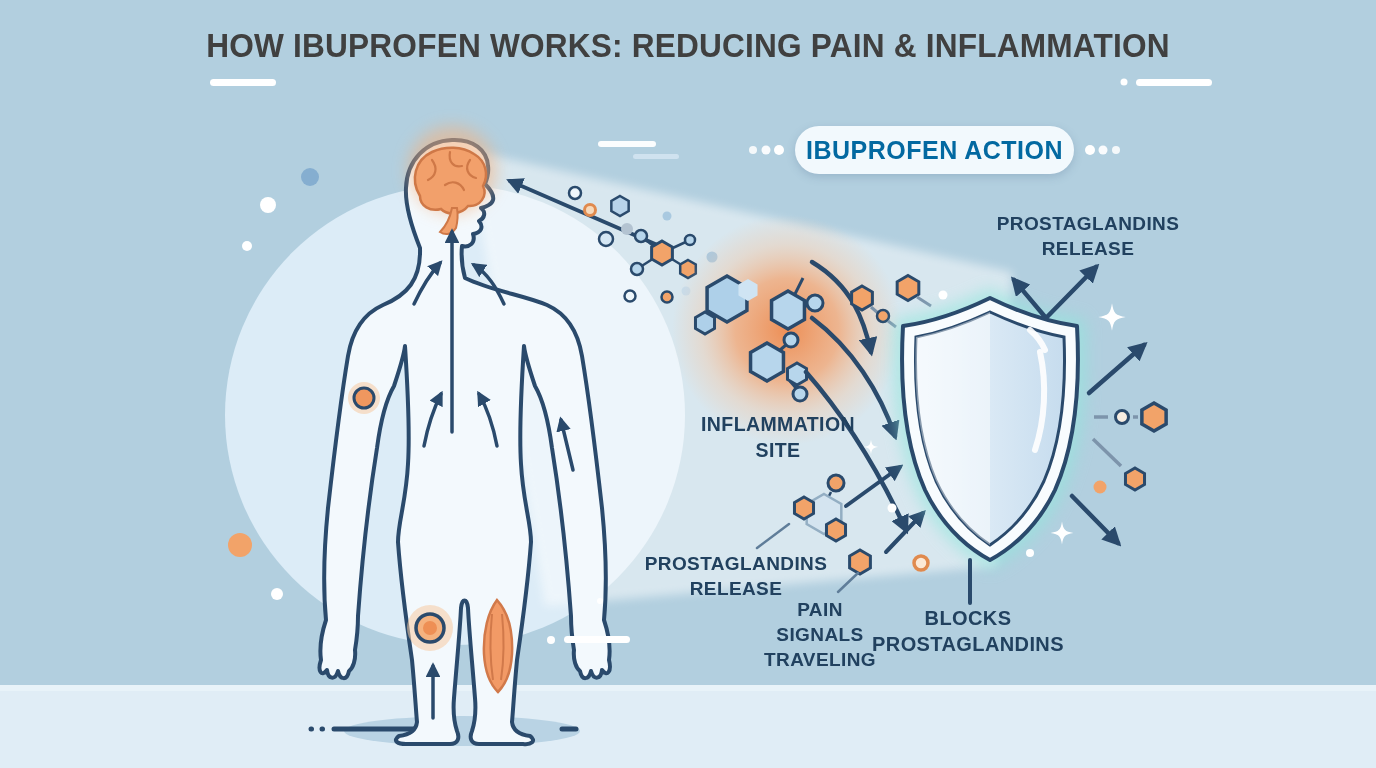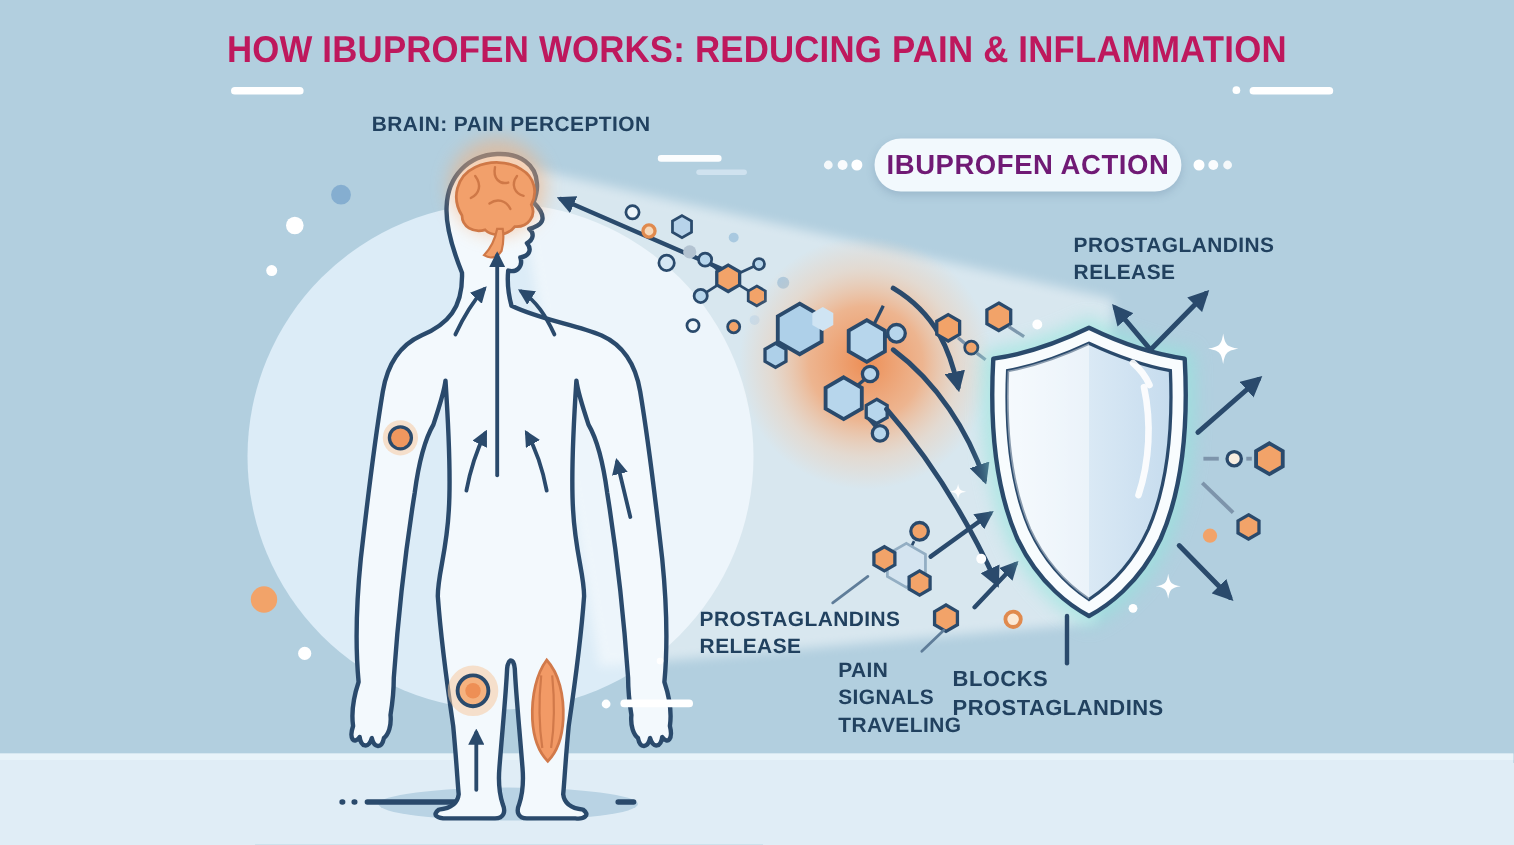--- a/index.html
+++ b/index.html
@@ -6,39 +6,39 @@
   body{
     width:1376px;height:768px;position:relative;overflow:hidden;
     background:#b2cfdf;
     font-family:"Liberation Sans", sans-serif;
     -webkit-font-smoothing:antialiased;
   }
   #stage{position:absolute;left:0;top:0;width:1376px;height:768px;}
   svg#art{position:absolute;left:0;top:0;z-index:1;}
   .lbl{
     position:absolute;z-index:3;font-weight:800;color:#21415f;
-    text-align:left;line-height:1.32;letter-spacing:.4px;
+    text-align:center;line-height:1.32;letter-spacing:.4px;
   }
   #page-title{
     position:absolute;z-index:3;left:0;top:26px;width:1376px;text-align:center;
-    font-weight:800;font-size:34px;color:#be185d;letter-spacing:.2px;
+    font-weight:800;font-size:34px;color:#404040;letter-spacing:.2px;
   }
   #page-title span{display:inline-block;transform:scaleX(.93);}
   #brain-label{left:338px;top:101px;font-size:19px;white-space:nowrap;text-align:left;}
   #prost-top{left:976px;top:211px;width:224px;font-size:19px;}
   #inflammation-label{left:676px;top:412px;width:204px;font-size:19.5px;}
   #shield-label{left:902px;top:389px;width:176px;font-size:25px;line-height:1.22;letter-spacing:.2px;color:#1d3f63;}
   #prost-bottom{left:636px;top:551px;width:200px;font-size:19px;}
   #pain-label{left:762px;top:597px;width:116px;font-size:19px;}
   #blocks-label{left:866px;top:605px;width:204px;font-size:20px;}
   #deflect-label{left:1026px;top:551px;width:184px;font-size:18.5px;}
   #action-pill{
     position:absolute;z-index:3;left:795px;top:126px;width:279px;height:48px;
     background:#f2f9fd;border-radius:26px;display:flex;align-items:center;justify-content:center;
-    font-weight:800;font-size:25px;color:#701a75;letter-spacing:.5px;
+    font-weight:800;font-size:25px;color:#0369a1;letter-spacing:.5px;
     box-shadow:0 3px 8px rgba(90,120,150,.28);
   }
 </style>
 </head>
 <body>
 
 <div id="stage">
 
 <svg id="art" width="1376" height="768" viewBox="0 0 1376 768" xmlns="http://www.w3.org/2000/svg">
   <defs>
@@ -288,28 +288,28 @@
       <circle cx="779" cy="150" r="5" fill="#ffffff"></circle>
       <circle cx="1090" cy="150" r="5" fill="#ffffff"></circle>
       <circle cx="1103" cy="150" r="4.5" fill="#ffffff" opacity=".92"></circle>
       <circle cx="1116" cy="150" r="4" fill="#ffffff" opacity=".85"></circle>
     </g>
   </g>
 </svg>
 
 <div id="page-title"><span>HOW IBUPROFEN WORKS: REDUCING PAIN &amp; INFLAMMATION</span></div>
 
-<div class="lbl" id="brain-label">BRAIN: PAIN PERCEPTION</div>
 
 <div id="action-pill">
   <span>IBUPROFEN ACTION</span>
 </div>
 
 <div class="lbl" id="prost-top">PROSTAGLANDINS RELEASE</div>
 
+<div class="lbl" id="inflammation-label">INFLAMMATION SITE</div>
 
 
 <div class="lbl" id="prost-bottom">PROSTAGLANDINS RELEASE</div>
 
 <div class="lbl" id="blocks-label">BLOCKS PROSTAGLANDINS</div>
 
 <div class="lbl" id="pain-label">PAIN SIGNALS TRAVELING</div>
 
 
 </div>

